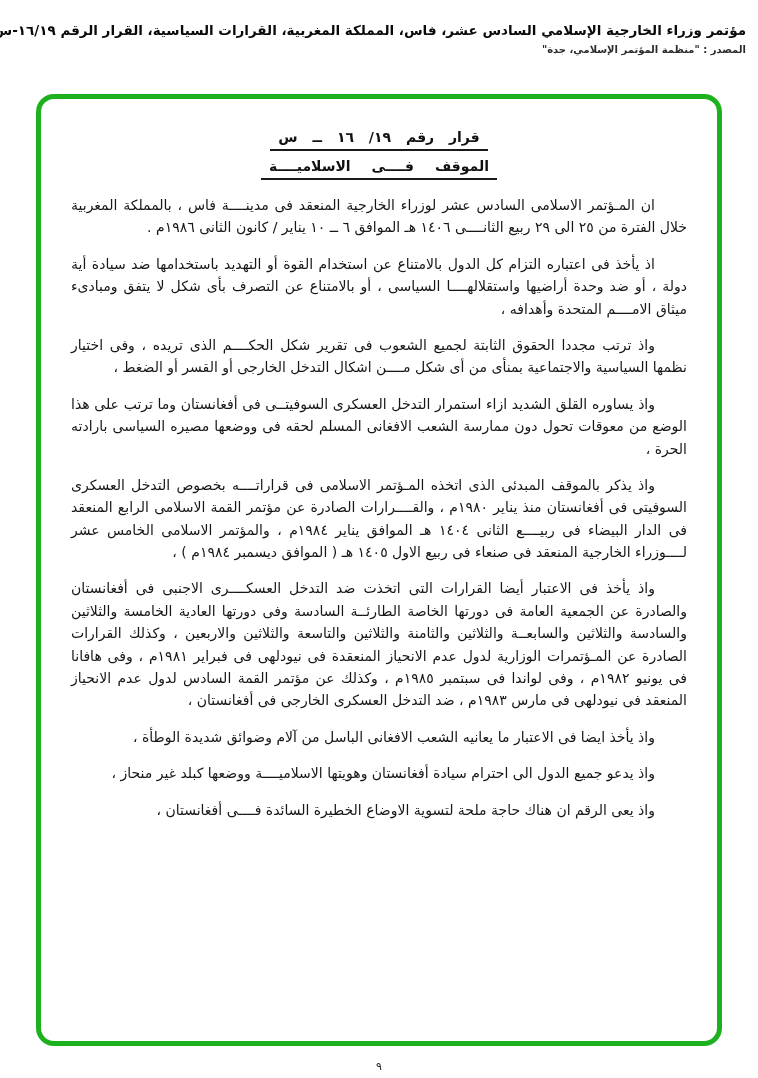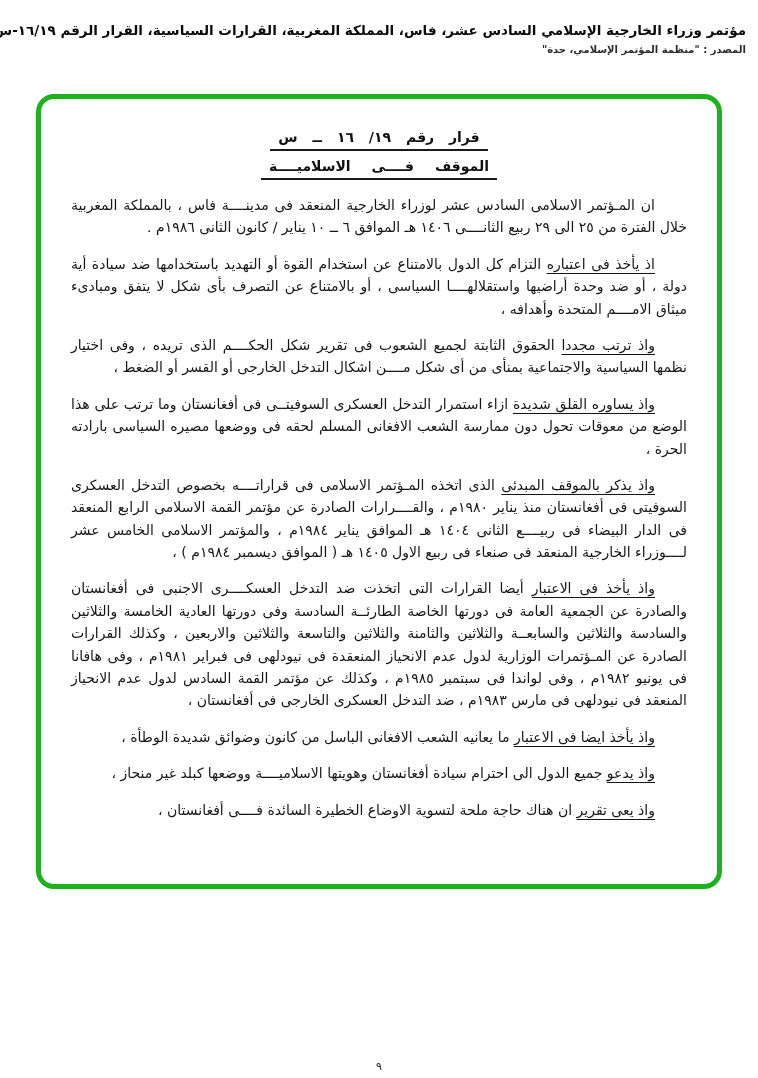--- a/index.html
+++ b/index.html
@@ -32,21 +32,21 @@
     font-weight: 700;
     color: #2a2a2a;
     margin-top: 6px;
     padding-left: 4px;
   }
   .doc-frame {
     position: absolute;
     left: 36px;
     top: 94px;
     width: 686px;
-    height: 795px;
+    height: 952px;
     box-sizing: border-box;
     border: 5px solid var(--frame_green, #1db21d);
     border-radius: 18px;
     background: #ffffff;
     padding: 24px 30px 8px 30px;
     direction: rtl;
     overflow: hidden;
   }
   .doc-title {
     text-align: center;
@@ -64,21 +64,20 @@
   .title-2 { word-spacing: 16px; margin-top: 7px; }
   .para {
     margin: 14px 0 0 0;
     font-size: 14px;
     line-height: 1.6;
     text-align: justify;
     text-indent: 32px;
     color: #161616;
   }
   .lead {
-    text-decoration: underline;
     text-underline-offset: 4px;
   }
   .footer-mark {
     position: absolute;
     left: 50%;
     bottom: 5px;
     transform: translateX(-50%);
     font-size: 11px;
     color: #222;
   }
@@ -101,27 +100,27 @@
       <span class="title-line title-2">الموقف فــــى الاسلاميــــة</span>
     </div>
   </div>
 
   <p class="para"><span class="lead"></span><span>ان المـؤتمر الاسلامى السادس عشر لوزراء الخارجية المنعقد فى مدينــــة فاس ، بالمملكة المغربية خلال الفترة من ٢٥ الى ٢٩ ربيع الثانــــى ١٤٠٦ هـ الموافق ٦ ــ ١٠ يناير / كانون الثانى ١٩٨٦م .</span></p>
 
   <p class="para"><span class="lead">اذ يأخذ فى اعتباره</span><span> التزام كل الدول بالامتناع عن استخدام القوة أو التهديد باستخدامها ضد سيادة أية دولة ، أو ضد وحدة أراضيها واستقلالهــــا السياسى ، أو بالامتناع عن التصرف بأى شكل لا يتفق ومبادىء ميثاق الامــــم المتحدة وأهدافه ،</span></p>
 
   <p class="para"><span class="lead">واذ ترتب مجددا</span><span> الحقوق الثابتة لجميع الشعوب فى تقرير شكل الحكــــم الذى تريده ، وفى اختيار نظمها السياسية والاجتماعية بمنأى من أى شكل مــــن اشكال التدخل الخارجى أو القسر أو الضغط ،</span></p>
 
-  <p class="para"><span class="lead">واذ يساوره القلق شديدة</span><span> ازاء استمرار التدخل العسكرى السوفيتــى فى أفغانستان وما ترتب على هذا الوضع من معوقات تحول دون ممارسة الشعب الافغانى المسلم لحقه فى ووضعها مصيره السياسى بارادته الحرة ،</span></p>
+  <p class="para"><span class="lead">واذ يساوره القلق الشديد</span><span> ازاء استمرار التدخل العسكرى السوفيتــى فى أفغانستان وما ترتب على هذا الوضع من معوقات تحول دون ممارسة الشعب الافغانى المسلم لحقه فى ووضعها مصيره السياسى بارادته الحرة ،</span></p>
 
   <p class="para"><span class="lead">واذ يذكر بالموقف المبدئى</span><span> الذى اتخذه المـؤتمر الاسلامى فى قراراتــــه بخصوص التدخل العسكرى السوفيتى فى أفغانستان منذ يناير ١٩٨٠م ، والقــــرارات الصادرة عن مؤتمر القمة الاسلامى الرابع المنعقد فى الدار البيضاء فى ربيــــع الثانى ١٤٠٤ هـ الموافق يناير ١٩٨٤م ، والمؤتمر الاسلامى الخامس عشر لــــوزراء الخارجية المنعقد فى صنعاء فى ربيع الاول ١٤٠٥ هـ ( الموافق ديسمبر ١٩٨٤م ) ،</span></p>
 
   <p class="para"><span class="lead">واذ يأخذ فى الاعتبار</span><span> أيضا القرارات التى اتخذت ضد التدخل العسكــــرى الاجنبى فى أفغانستان والصادرة عن الجمعية العامة فى دورتها الخاصة الطارئــة السادسة وفى دورتها العادية الخامسة والثلاثين والسادسة والثلاثين والسابعــة والثلاثين والثامنة والثلاثين والتاسعة والثلاثين والاربعين ، وكذلك القرارات الصادرة عن المـؤتمرات الوزارية لدول عدم الانحياز المنعقدة فى نيودلهى فى فبراير ١٩٨١م ، وفى هافانا فى يونيو ١٩٨٢م ، وفى لواندا فى سبتمبر ١٩٨٥م ، وكذلك عن مؤتمر القمة السادس لدول عدم الانحياز المنعقد فى نيودلهى فى مارس ١٩٨٣م ، ضد التدخل العسكرى الخارجى فى أفغانستان ،</span></p>
 
-  <p class="para"><span class="lead">واذ يأخذ ايضا فى الاعتبار</span><span> ما يعانيه الشعب الافغانى الباسل من كانون وضوائق شديدة الوطأة ،</span></p>
+  <p class="para"><span class="lead">واذ يأخذ ايضا فى الاعتبار</span><span> ما يعانيه الشعب الافغانى الباسل من آلام وضوائق شديدة الوطأة ،</span></p>
 
   <p class="para"><span class="lead">واذ يدعو</span><span> جميع الدول الى احترام سيادة أفغانستان وهويتها الاسلاميــــة ووضعها كبلد غير منحاز ،</span></p>
 
-  <p class="para"><span class="lead">واذ يعى تقرير</span><span> ان هناك حاجة ملحة لتسوية الاوضاع الخطيرة السائدة فــــى أفغانستان ،</span></p>
+  <p class="para"><span class="lead">واذ يعى الرقم</span><span> ان هناك حاجة ملحة لتسوية الاوضاع الخطيرة السائدة فــــى أفغانستان ،</span></p>
 
 </div>
 
 <div class="footer-mark">٩</div>
 
 </body></html>

